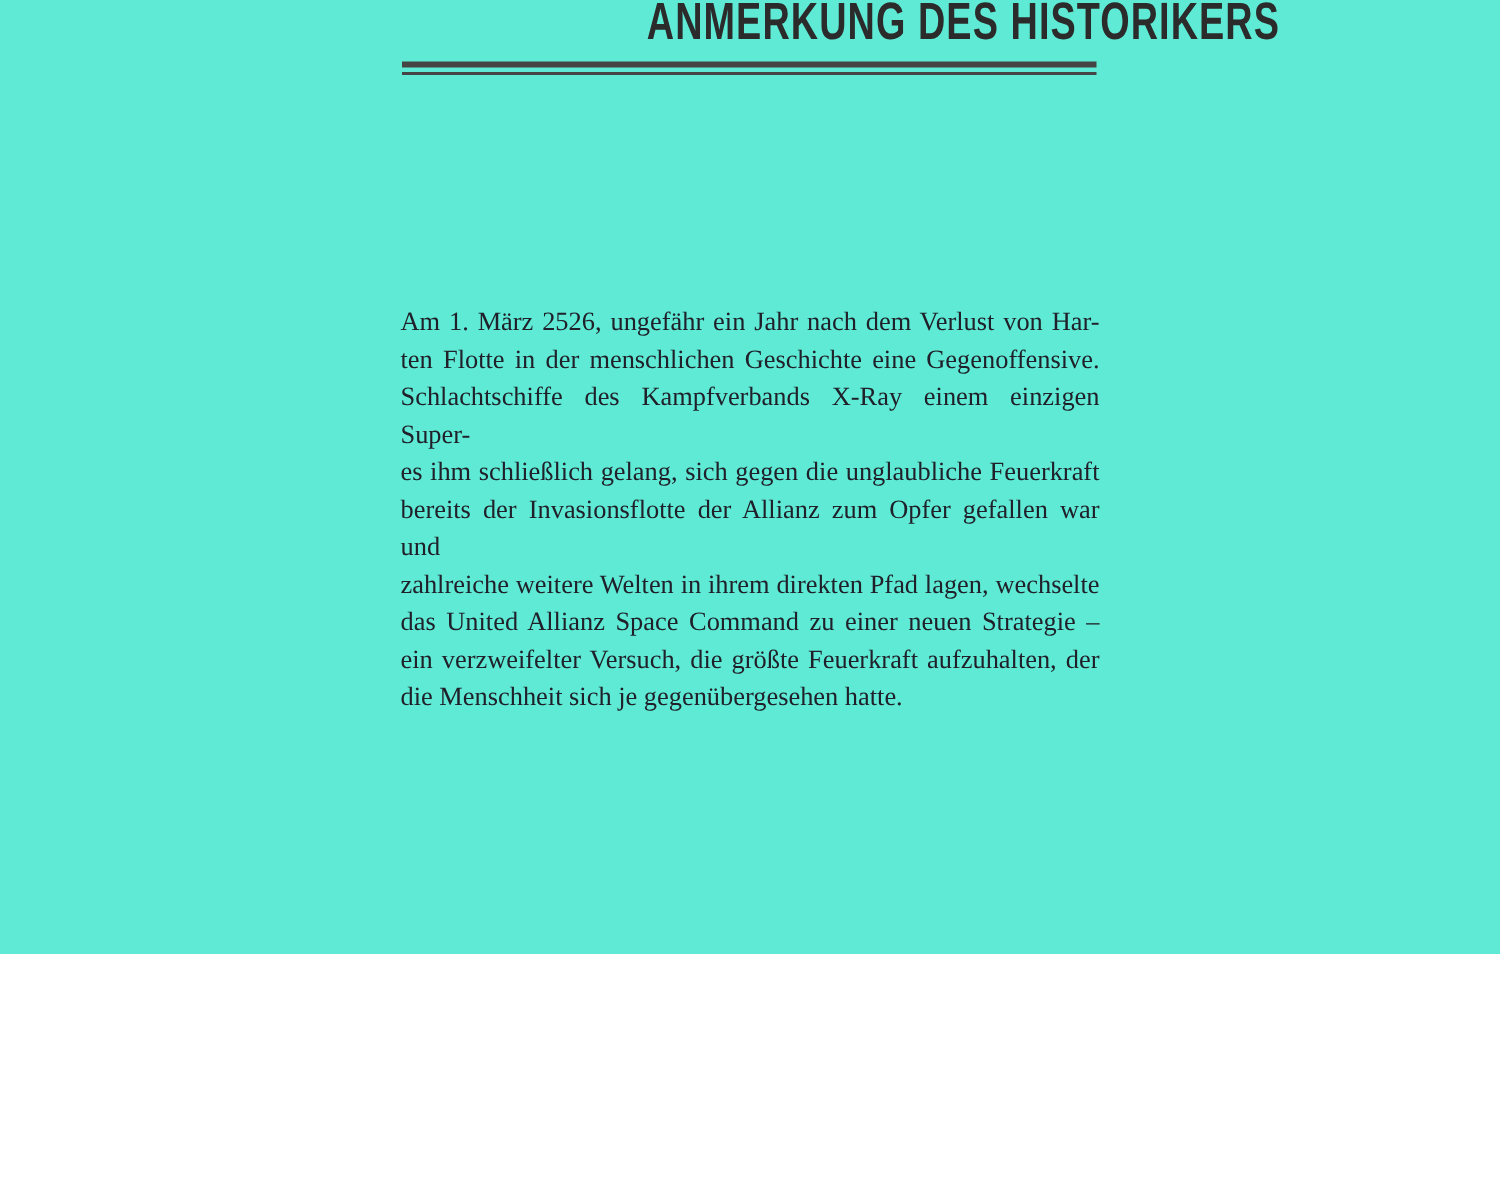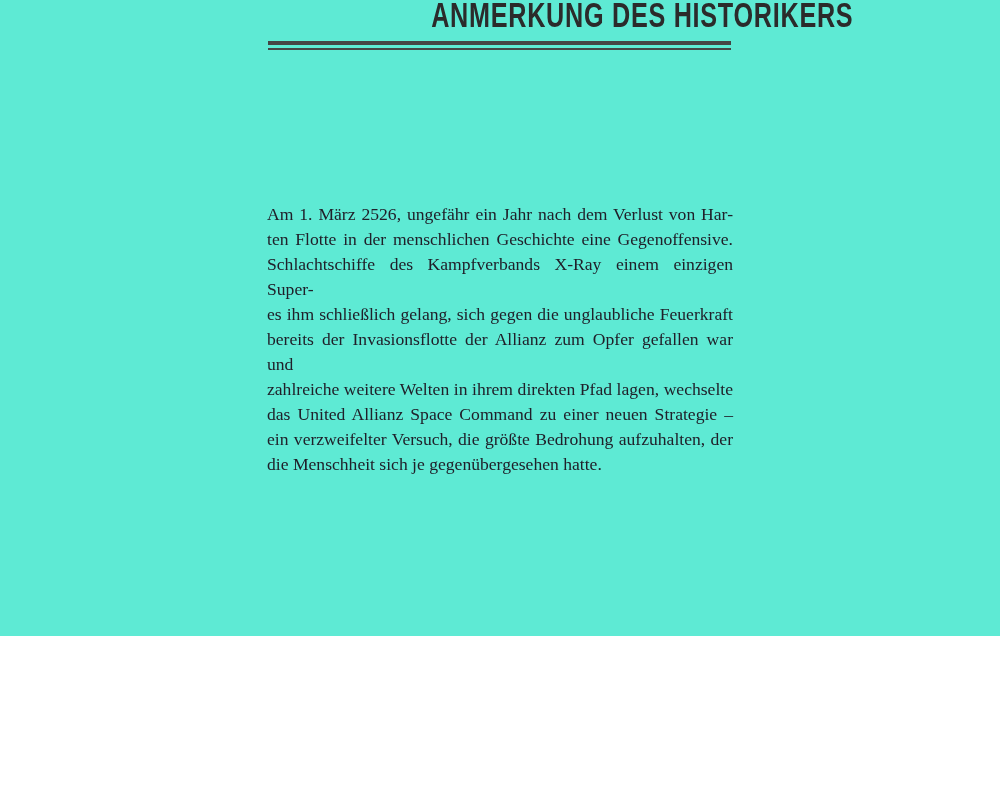--- a/index.html
+++ b/index.html
@@ -83,19 +83,19 @@
   <div class="title-divider"></div>
 
   <div class="body-text">
       <div class="body-line">Am 1. März 2526, ungefähr ein Jahr nach dem Verlust von Har-</div>
       <div class="body-line">ten Flotte in der menschlichen Geschichte eine Gegenoffensive.</div>
       <div class="body-line">Schlachtschiffe des Kampfverbands X-Ray einem einzigen Super-</div>
       <div class="body-line">es ihm schließlich gelang, sich gegen die unglaubliche Feuerkraft</div>
       <div class="body-line">bereits der Invasionsflotte der Allianz zum Opfer gefallen war und</div>
       <div class="body-line">zahlreiche weitere Welten in ihrem direkten Pfad lagen, wechselte</div>
       <div class="body-line">das United Allianz Space Command zu einer neuen Strategie –</div>
-      <div class="body-line">ein verzweifelter Versuch, die größte Bedrohung aufzuhalten, der</div>
+      <div class="body-line">ein verzweifelter Versuch, die größte Feuerkraft aufzuhalten, der</div>
       <div class="body-line last">die Menschheit sich je gegenübergesehen hatte.</div>
     </div>
 
   <div class="page-number">7</div>
 
 </div>
 
 </body></html>

